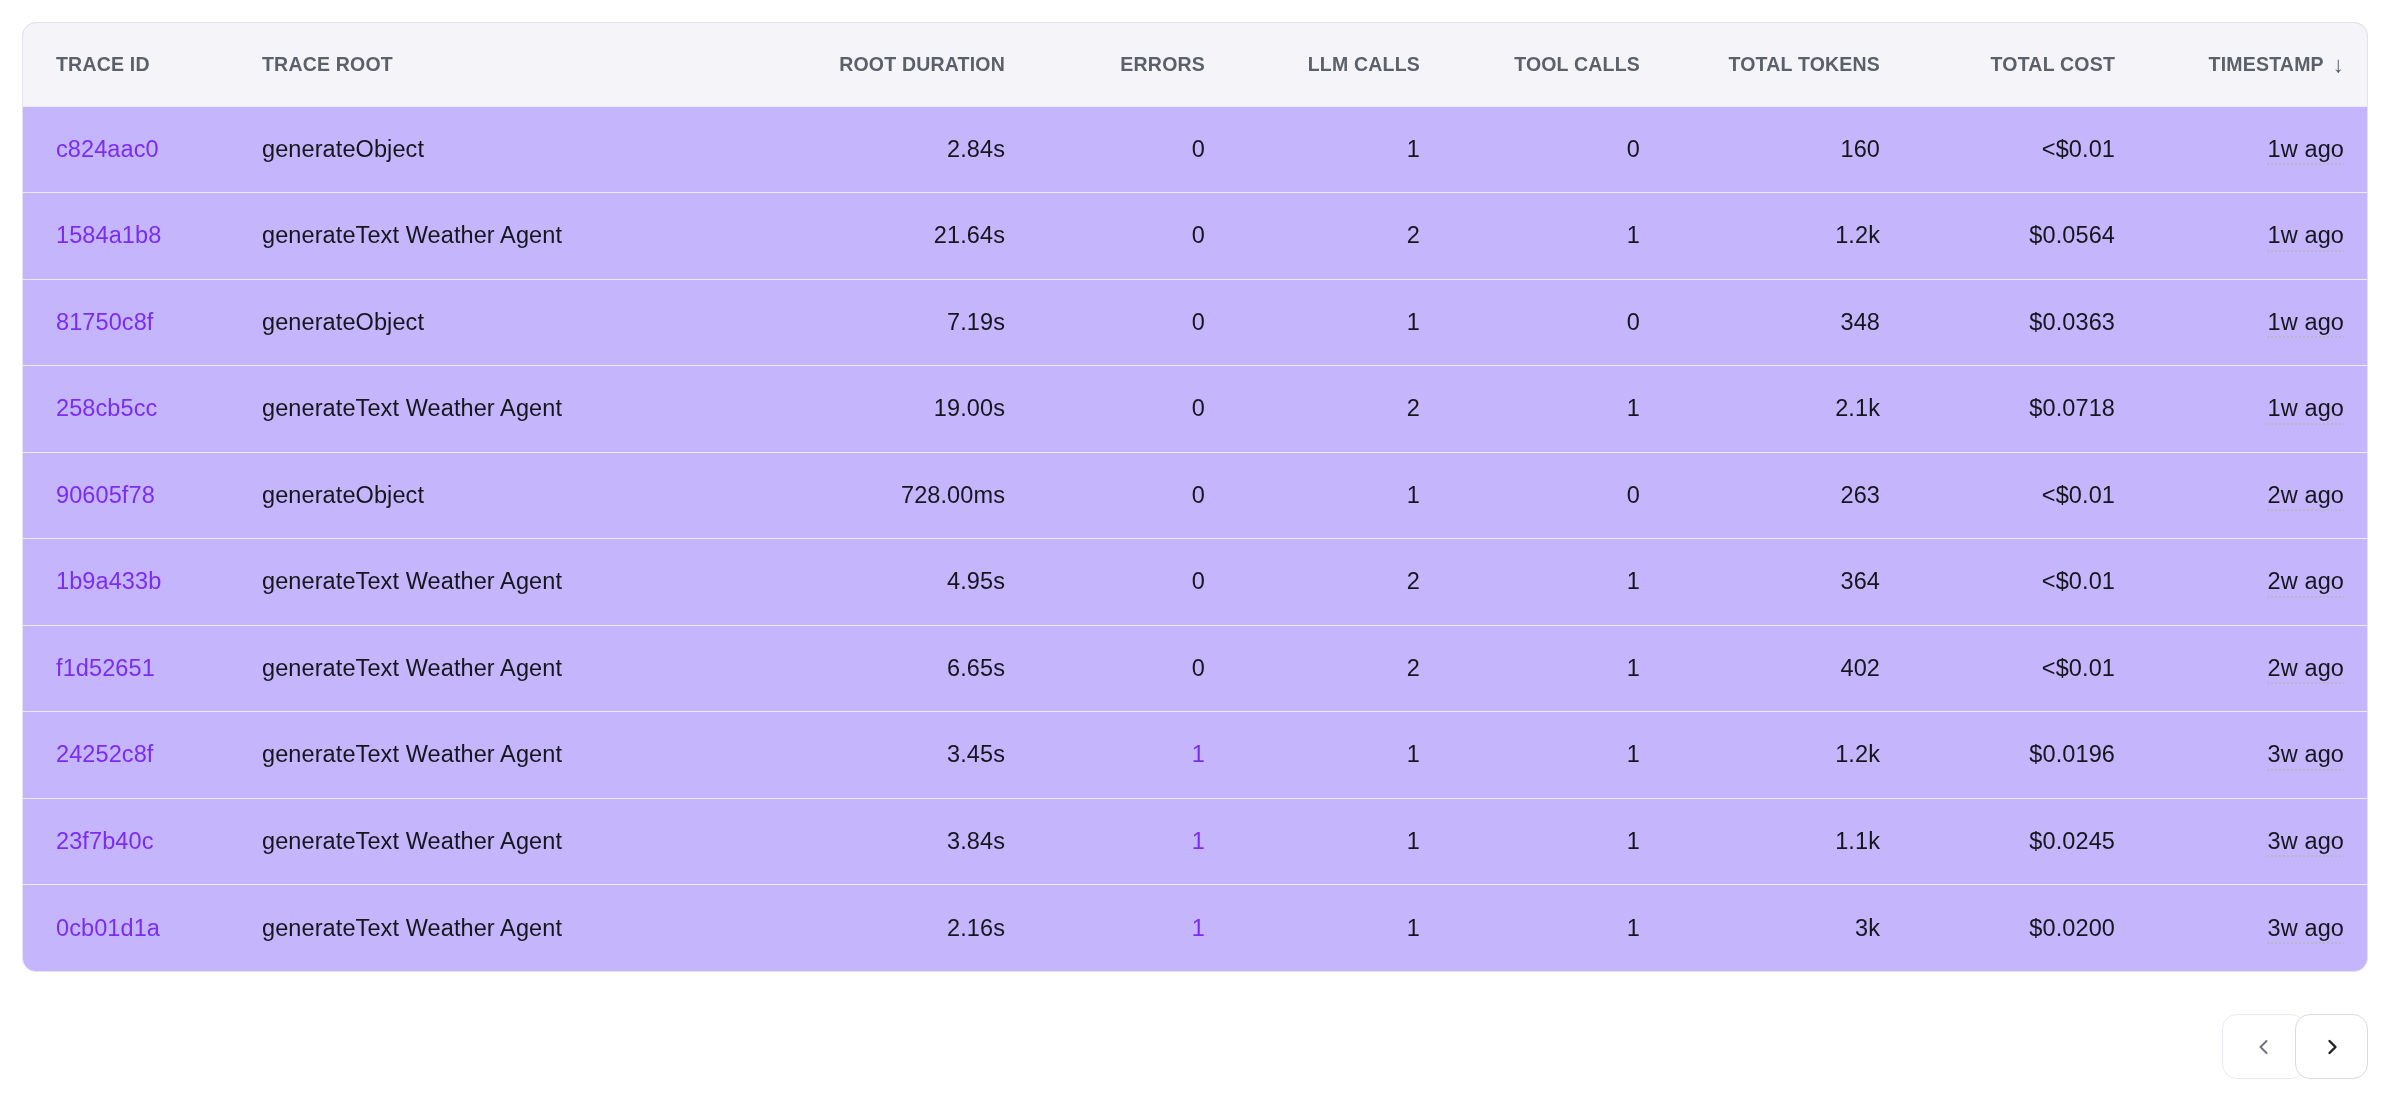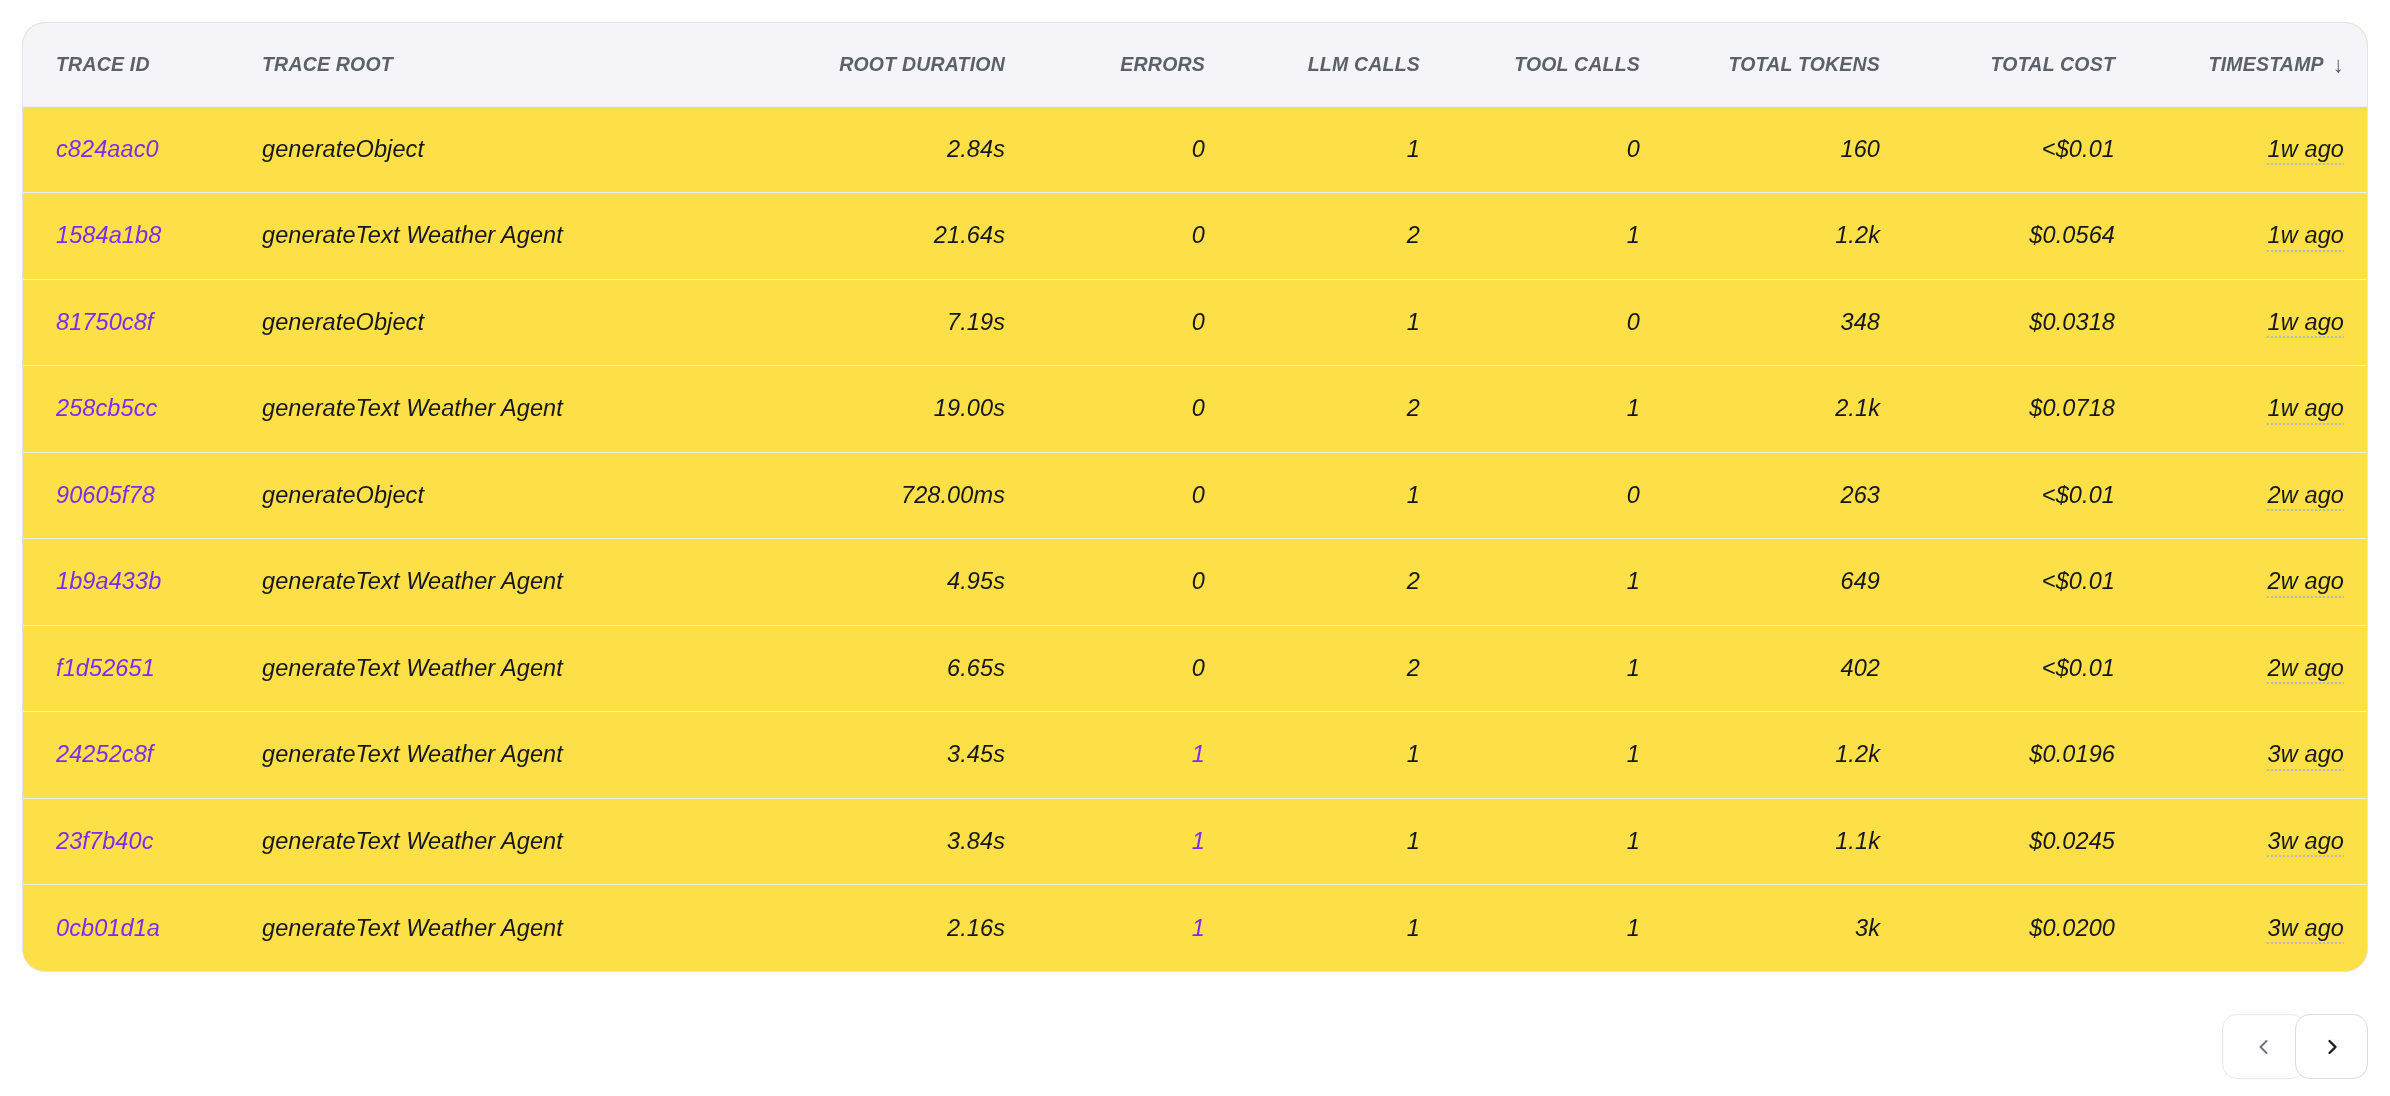--- a/index.html
+++ b/index.html
@@ -8,24 +8,23 @@
     width: 2390px; height: 1096px;
     background: #ffffff;
     font-family: "Liberation Sans", sans-serif;
     -webkit-font-smoothing: antialiased;
   }
   .page { padding: 22px; }
 
   
   .trace-table-card {
     border: 1.5px solid #e2e2f0;
-    border-radius: 23px;
+    border-radius: 14px;
     overflow: hidden;
-    background: #fde047;
-    font-style: italic;
+    background: #c4b5fd;
   }
   table.trace-table {
     width: 100%;
     border-collapse: collapse;
     table-layout: fixed;
   }
   thead tr {
     background: #f4f4f9;
     height: 83px;
   }
@@ -158,21 +157,21 @@
             <td class="align-right"><span class="timestamp-value">1w ago</span></td>
           </tr>
           <tr>
             <td class="align-left"><span class="trace-link">81750c8f</span></td>
             <td class="align-left"><span>generateObject</span></td>
             <td class="align-right"><span>7.19s</span></td>
             <td class="align-right"><span>0</span></td>
             <td class="align-right"><span>1</span></td>
             <td class="align-right"><span>0</span></td>
             <td class="align-right"><span>348</span></td>
-            <td class="align-right"><span>$0.0318</span></td>
+            <td class="align-right"><span>$0.0363</span></td>
             <td class="align-right"><span class="timestamp-value">1w ago</span></td>
           </tr>
           <tr>
             <td class="align-left"><span class="trace-link">258cb5cc</span></td>
             <td class="align-left"><span>generateText Weather Agent</span></td>
             <td class="align-right"><span>19.00s</span></td>
             <td class="align-right"><span>0</span></td>
             <td class="align-right"><span>2</span></td>
             <td class="align-right"><span>1</span></td>
             <td class="align-right"><span>2.1k</span></td>
@@ -190,21 +189,21 @@
             <td class="align-right"><span>&lt;$0.01</span></td>
             <td class="align-right"><span class="timestamp-value">2w ago</span></td>
           </tr>
           <tr>
             <td class="align-left"><span class="trace-link">1b9a433b</span></td>
             <td class="align-left"><span>generateText Weather Agent</span></td>
             <td class="align-right"><span>4.95s</span></td>
             <td class="align-right"><span>0</span></td>
             <td class="align-right"><span>2</span></td>
             <td class="align-right"><span>1</span></td>
-            <td class="align-right"><span>649</span></td>
+            <td class="align-right"><span>364</span></td>
             <td class="align-right"><span>&lt;$0.01</span></td>
             <td class="align-right"><span class="timestamp-value">2w ago</span></td>
           </tr>
           <tr>
             <td class="align-left"><span class="trace-link">f1d52651</span></td>
             <td class="align-left"><span>generateText Weather Agent</span></td>
             <td class="align-right"><span>6.65s</span></td>
             <td class="align-right"><span>0</span></td>
             <td class="align-right"><span>2</span></td>
             <td class="align-right"><span>1</span></td>

